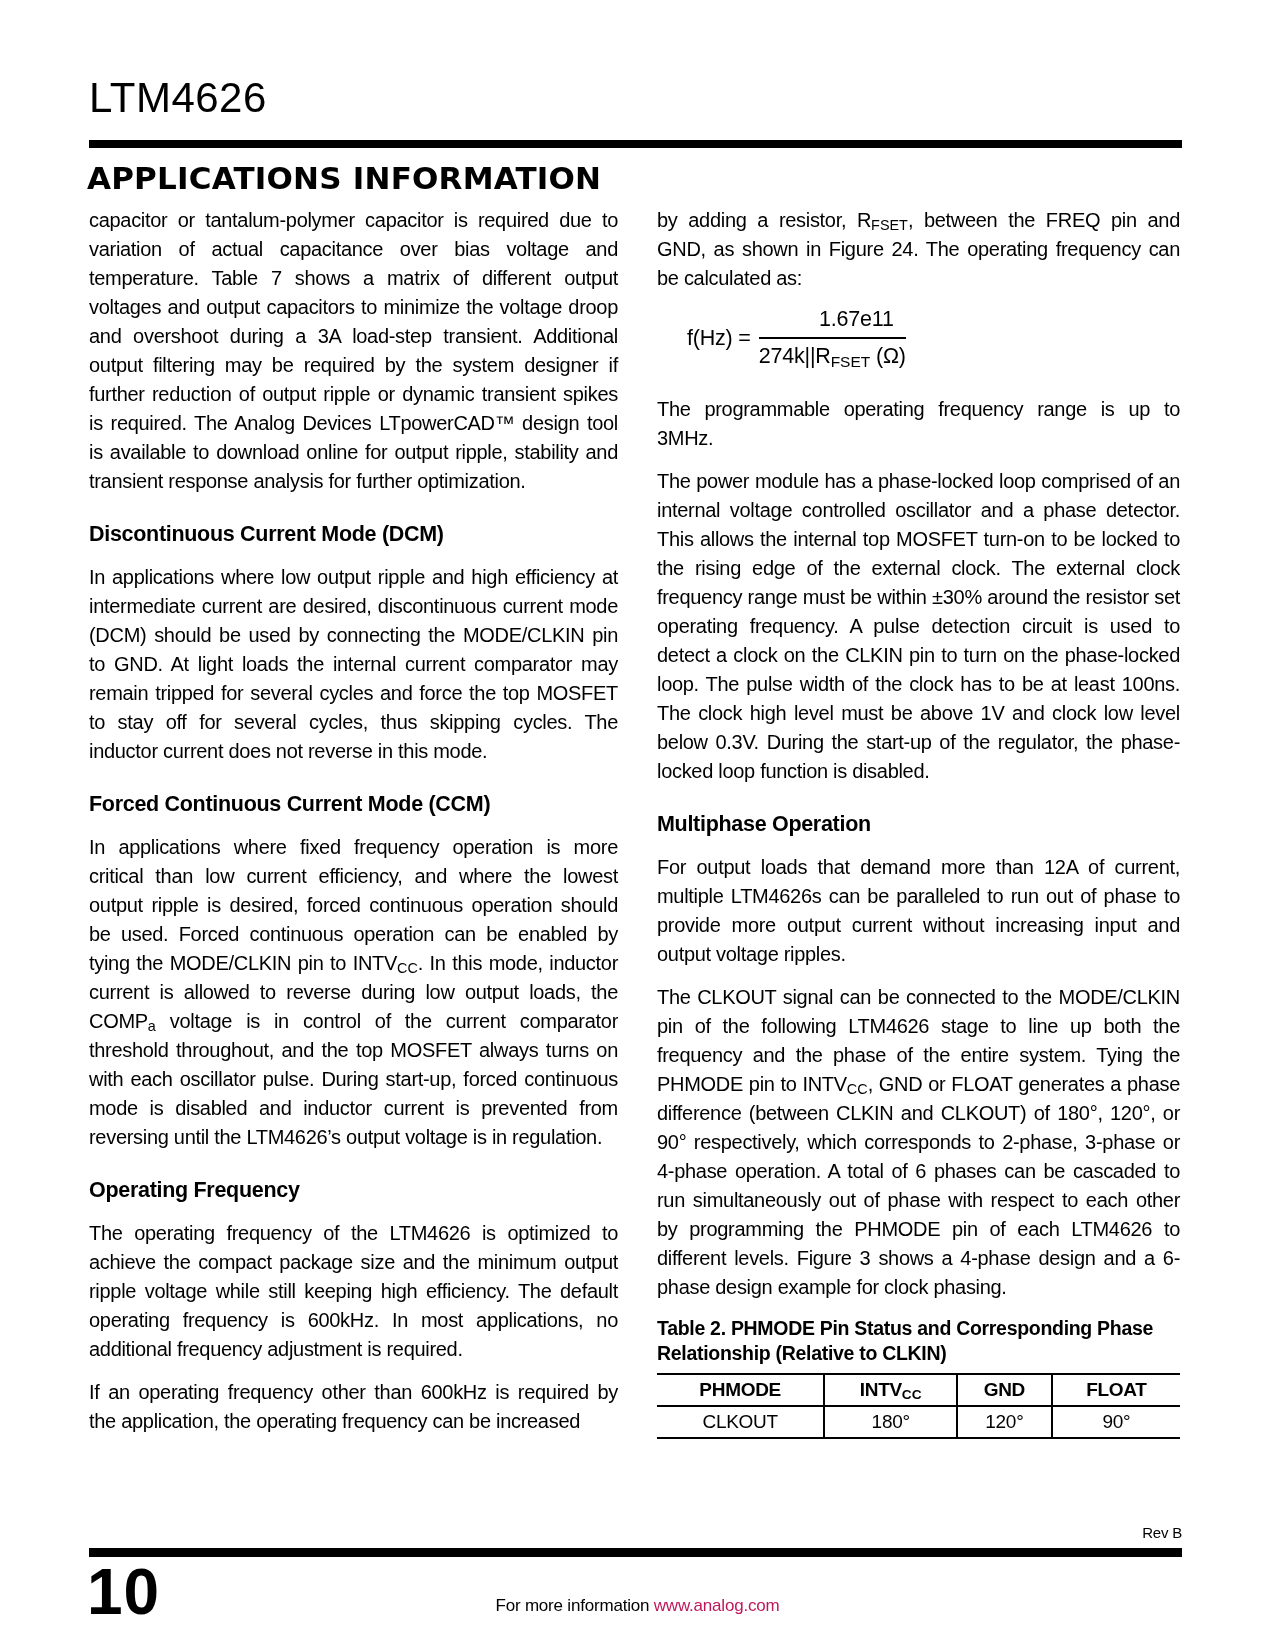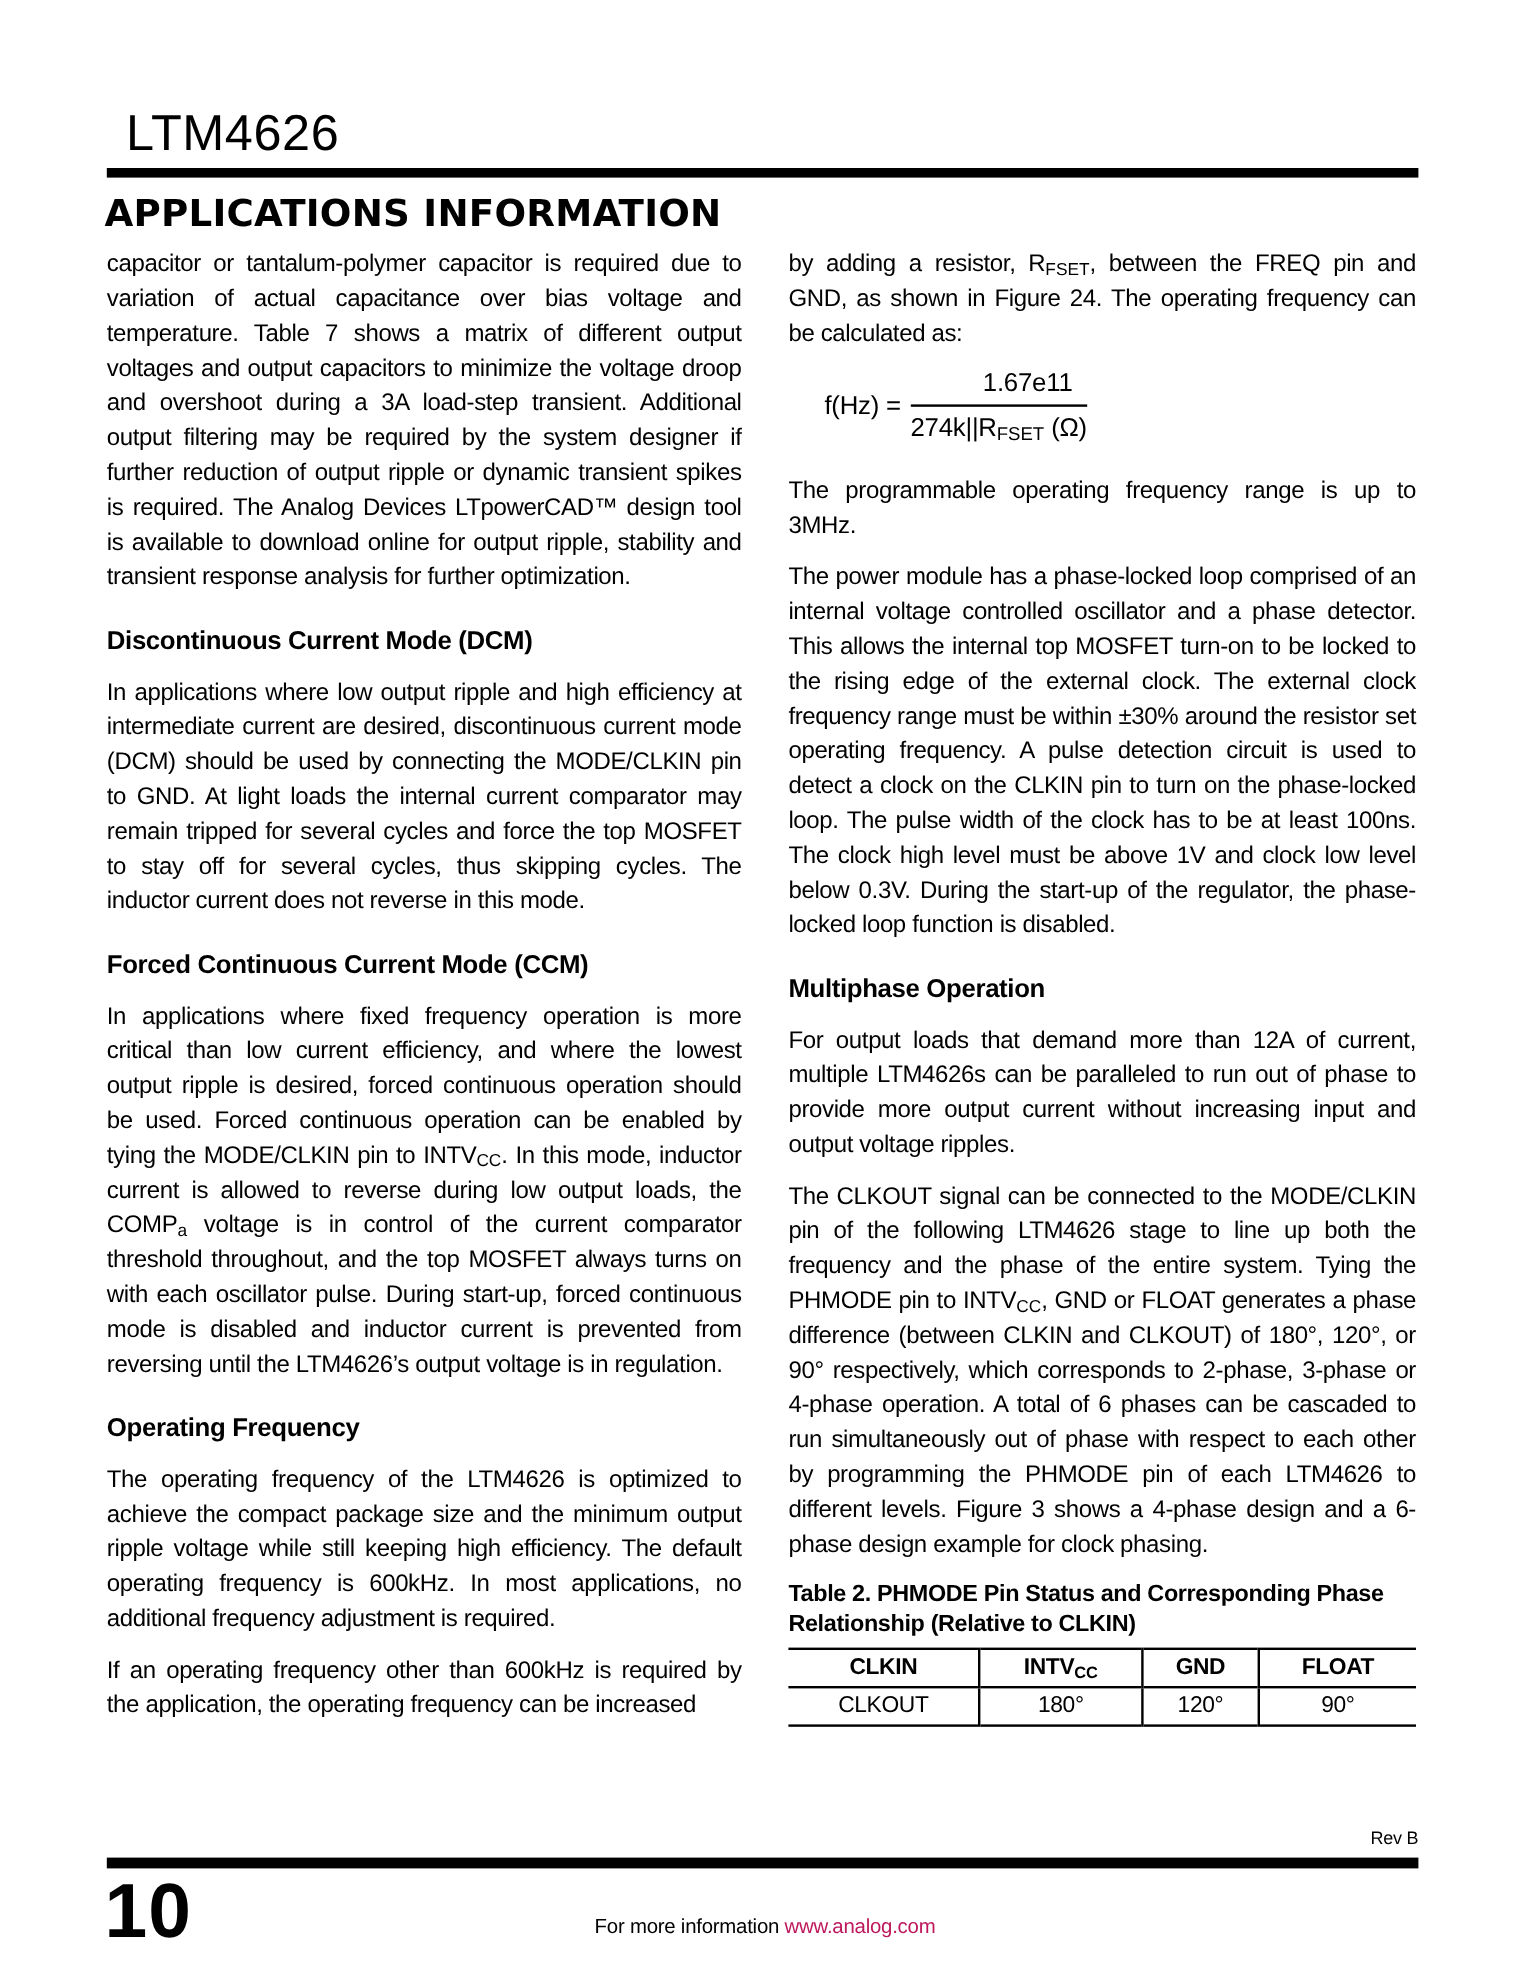--- a/index.html
+++ b/index.html
@@ -1,22 +1,22 @@
 <!DOCTYPE html>
 <html><head>
 <meta charset="utf-8">
 <style>
   html,body { margin:0; padding:0; background:#ffffff; }
   .page {
     position:relative; width:1275px; height:1650px; background:#ffffff; color:#000;
     font-family:"Liberation Sans","DejaVu Sans",sans-serif; overflow:hidden;
   }
   .part-number {
-    position:absolute; left:89px; top:90px; font-size:42px; line-height:1;
-    font-weight:300; letter-spacing:0.5px;margin-left:16px;
+    position:absolute; left:89px; top:77px; font-size:42px; line-height:1;
+    font-weight:300; letter-spacing:0.5px;
   }
   .header-rule { position:absolute; left:89px; top:140px; width:1093px; height:8px; background:#000; }
   .section-title {
     position:absolute; left:87px; top:163px; margin:0; font-size:31px; line-height:1;
     font-weight:900; letter-spacing:0.2px; font-family:"DejaVu Sans","Liberation Sans",sans-serif;
   }
   .columns { position:absolute; left:89px; top:206px; width:1093px; display:flex; gap:39px; }
   .col-left  { width:529px; }
   .col-right { width:523px; }
   .col p {
@@ -99,21 +99,21 @@
       <p>The programmable operating frequency range is up to 3MHz.</p>
       <p>The power module has a phase-locked loop comprised of an internal voltage controlled oscillator and a phase detector. This allows the internal top MOSFET turn-on to be locked to the rising edge of the external clock. The external clock frequency range must be within ±30% around the resistor set operating frequency. A pulse detection circuit is used to detect a clock on the CLKIN pin to turn on the phase-locked loop. The pulse width of the clock has to be at least 100ns. The clock high level must be above 1V and clock low level below 0.3V. During the start-up of the regulator, the phase-locked loop function is disabled.</p>
       <h3>Multiphase Operation</h3>
       <p>For output loads that demand more than 12A of current, multiple LTM4626s can be paralleled to run out of phase to provide more output current without increasing input and output voltage ripples.</p>
       <p>The CLKOUT signal can be connected to the MODE/CLKIN pin of the following LTM4626 stage to line up both the frequency and the phase of the entire system. Tying the PHMODE pin to INTV<sub>CC</sub>, GND or FLOAT generates a phase difference (between CLKIN and CLKOUT) of 180°, 120°, or 90° respectively, which corresponds to 2-phase, 3-phase or 4-phase operation. A total of 6 phases can be cascaded to run simultaneously out of phase with respect to each other by programming the PHMODE pin of each LTM4626 to different levels. Figure 3 shows a 4-phase design and a 6-phase design example for clock phasing.</p>
 
       <div class="table-caption">Table 2. PHMODE Pin Status and Corresponding Phase Relationship (Relative to CLKIN)</div>
       <table class="phmode-table">
         <thead>
           <tr>
-            <th>CLKIN</th>
+            <th>PHMODE</th>
             <th>INTV<sub>CC</sub></th>
             <th>GND</th>
             <th>FLOAT</th>
           </tr>
         </thead>
         <tbody>
           <tr>
             <td>CLKOUT</td>
             <td>180°</td>
             <td>120°</td>

